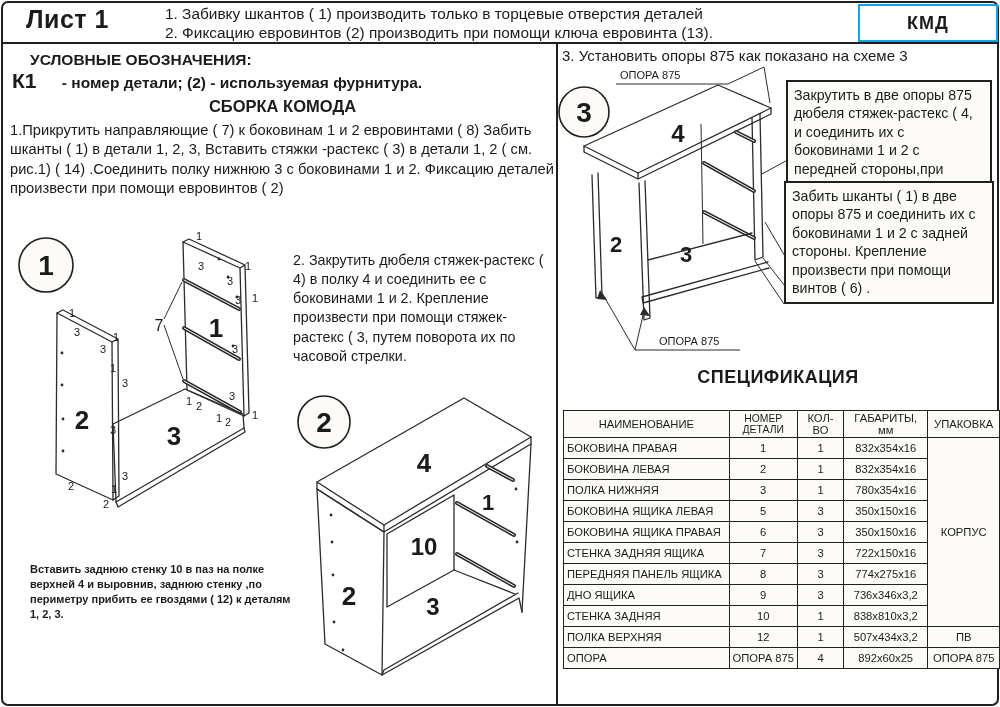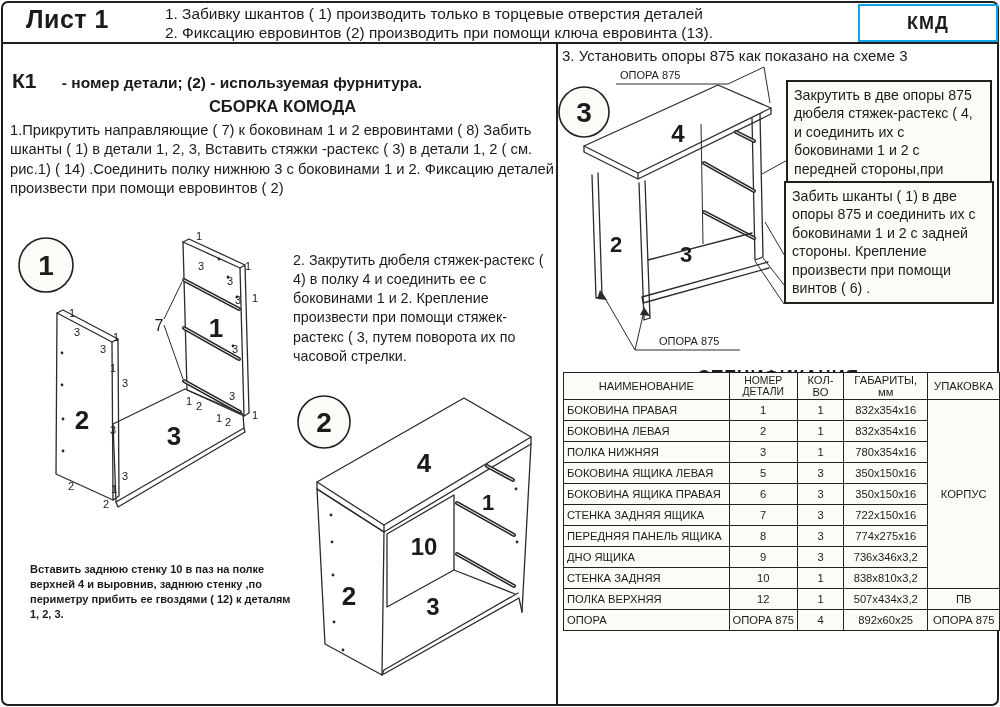--- a/index.html
+++ b/index.html
@@ -19,21 +19,21 @@
   .assembly-title{left:10px;top:97px;width:545px;text-align:center;font-size:16.5px;font-weight:bold;}
   .step1{left:10px;top:121px;width:548px;font-size:14.7px;line-height:1.32;}
   .step2{left:293px;top:251px;width:258px;font-size:14.3px;line-height:1.34;}
   .back-note{left:30px;top:562px;width:264px;font-size:11px;line-height:1.36;font-weight:bold;}
   .step3-heading{left:562px;top:47px;width:432px;font-size:15px;}
   .tbox{border:2px solid #1f1f1f;background:#fcfbf8;padding:4px 6px;font-size:14.2px;line-height:1.3;}
   .box1{left:786px;top:80px;width:190px;}
   .box2{left:784px;top:181px;width:194px;}
   .drawers-note{left:786px;top:303px;width:200px;font-size:14.2px;line-height:1.3;}
   .spec-title{left:563px;top:367px;width:430px;text-align:center;font-size:18px;font-weight:bold;letter-spacing:.5px;}
-  table.spec{position:absolute;left:563px;top:372px;border-collapse:collapse;table-layout:fixed;
+  table.spec{position:absolute;left:563px;top:410px;border-collapse:collapse;table-layout:fixed;
              font-size:11.2px;background:#fcfbf8;}
   table.spec th,table.spec td{border:1.4px solid #222;font-weight:normal;overflow:hidden;white-space:nowrap;}
   table.spec th{height:26px;text-align:center;white-space:normal;line-height:1.1;padding:0 2px;}
   table.spec td{height:20px;padding:0 3px;}
   td.c-name{text-align:left;padding-left:6px;}
   td.c-num,td.c-qty{text-align:center;}
   td.c-size{text-align:center;padding-left:9px;}
   td.c-pack{text-align:center;vertical-align:middle;white-space:normal;}
   svg{display:block;}
   svg text{font-family:"Liberation Sans",sans-serif;fill:#1b1b1b;}
@@ -58,20 +58,21 @@
   <div class="hline"></div>
   <div class="vline"></div>
 
   <div class="abs sheet-title">Лист 1</div>
   <div class="abs notes">
     <div>1. Забивку шкантов  ( 1)   производить только в торцевые отверстия деталей</div>
     <div>2. Фиксацию евровинтов (2) производить при помощи ключа евровинта (13).</div>
   </div>
   <div class="abs stamp">КМД</div>
 
+  <div class="abs legend-title">УСЛОВНЫЕ ОБОЗНАЧЕНИЯ:</div>
   <div class="abs k1-line">
     <span class="k1">К1</span>
     <span>- номер детали;  (2) - используемая фурнитура.</span>
   </div>
   <div class="abs assembly-title">СБОРКА КОМОДА</div>
   <div class="abs step1">1.Прикрутить направляющие  ( 7)   к боковинам 1 и 2 евровинтами  ( 8)   Забить шканты  ( 1)   в детали 1, 2, 3,  Вставить стяжки -растекс  ( 3)  в детали 1, 2  ( см. рис.1)   ( 14)  .Соединить полку нижнюю 3 с боковинами 1 и 2. Фиксацию деталей произвести при помощи евровинтов  ( 2)</div>
   <div class="abs step2">2. Закрутить дюбеля стяжек-растекс ( 4)   в полку 4 и соединить ее с боковинами 1 и 2. Крепление произвести при помощи стяжек-растекс  ( 3, путем поворота их по часовой стрелки.</div>
   <div class="abs back-note">Вставить заднюю стенку 10 в паз на полке верхней 4 и выровнив, заднюю стенку ,по периметру  прибить ее гвоздями   ( 12)   к деталям 1, 2, 3.</div>
 
   <div class="abs" style="left:12px;top:213px;">

